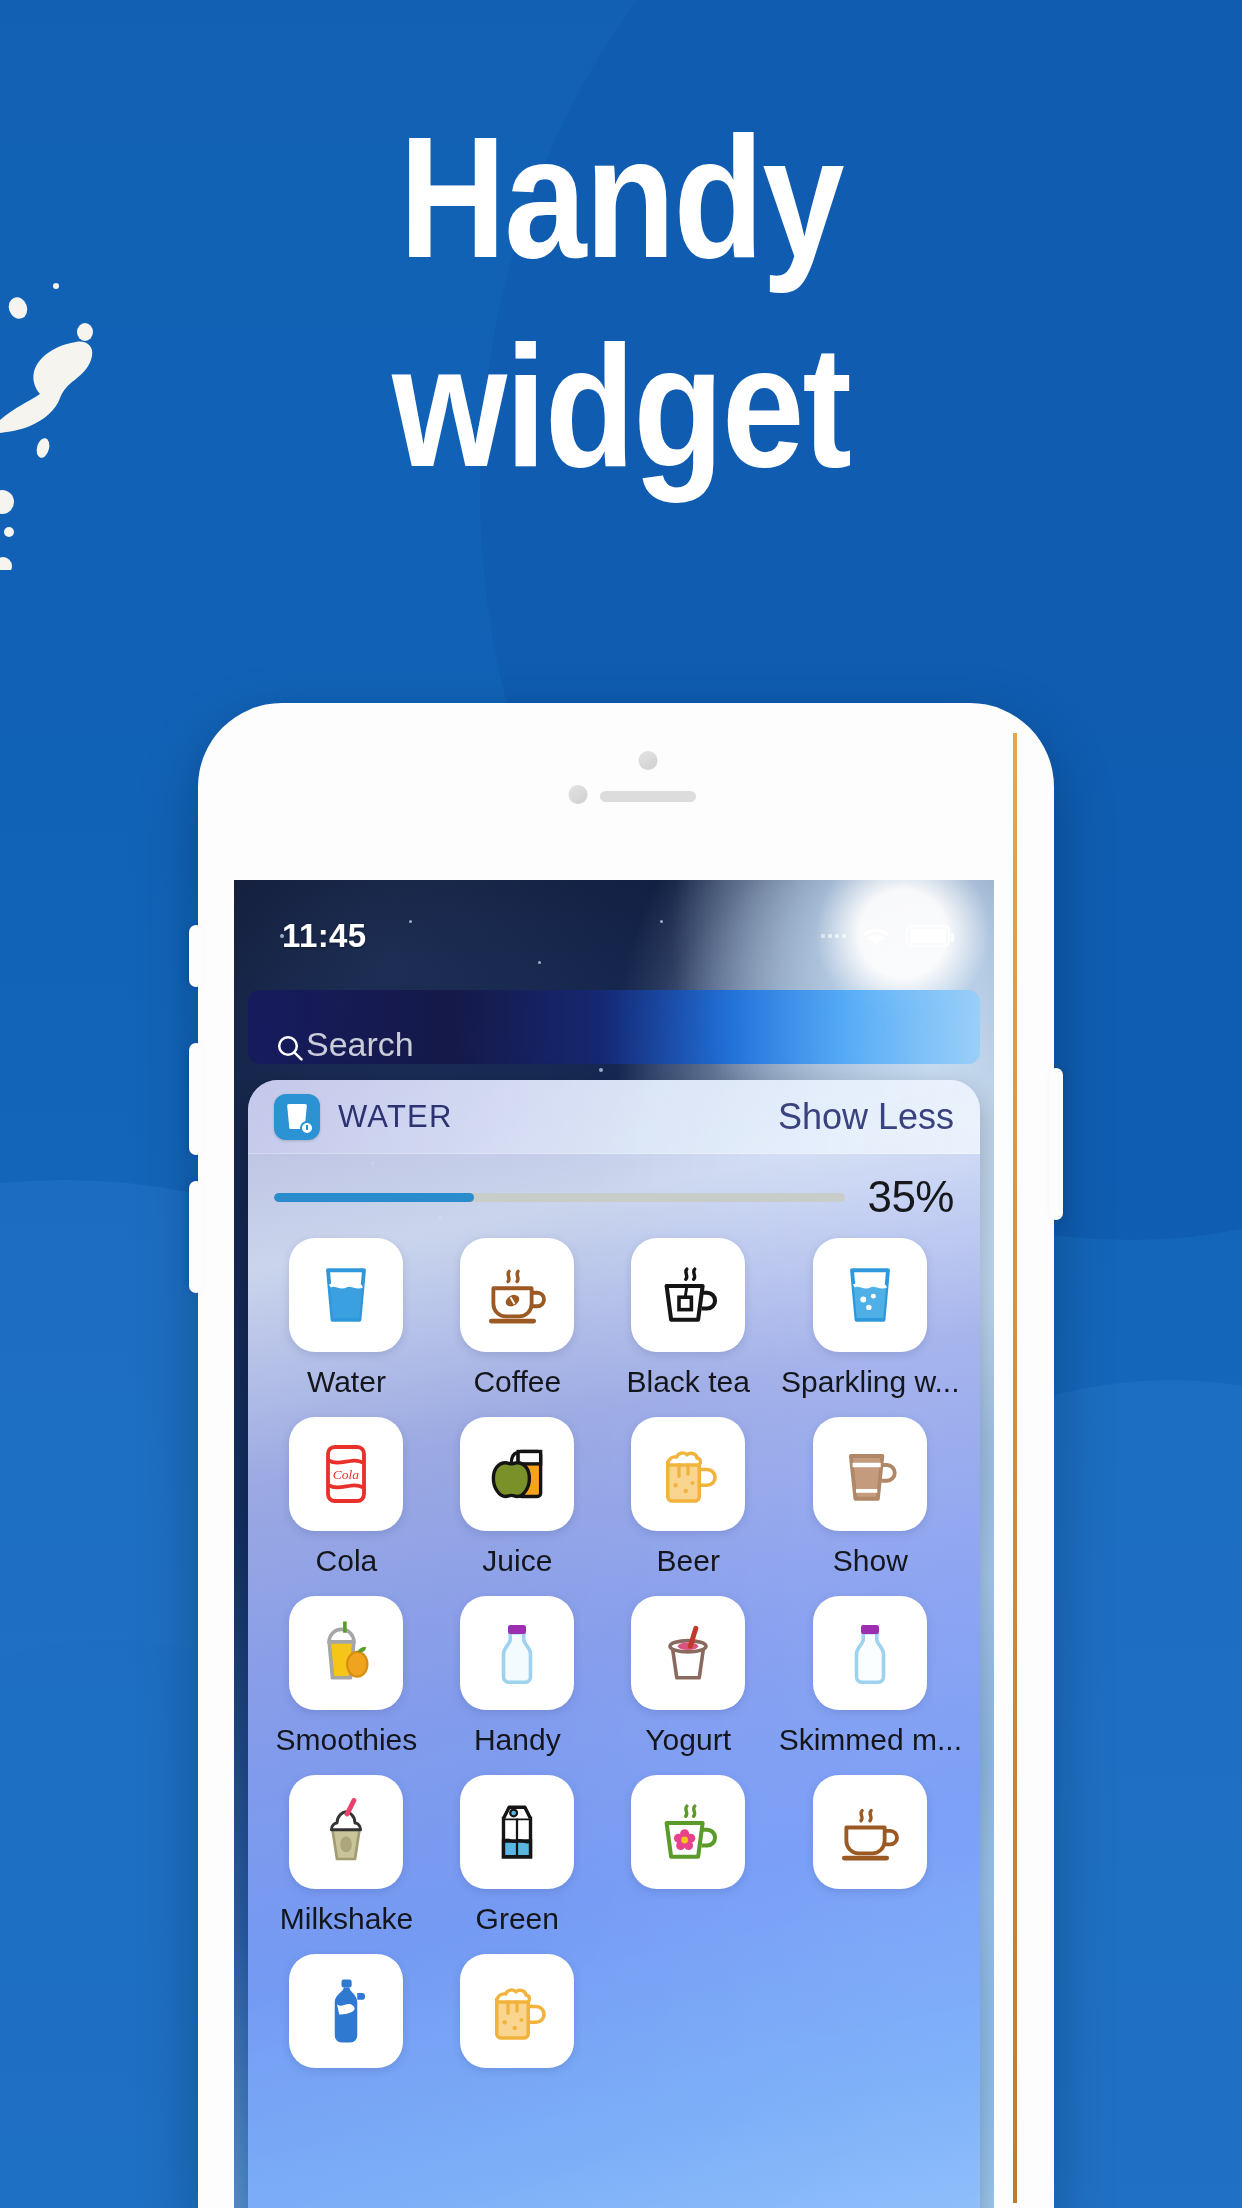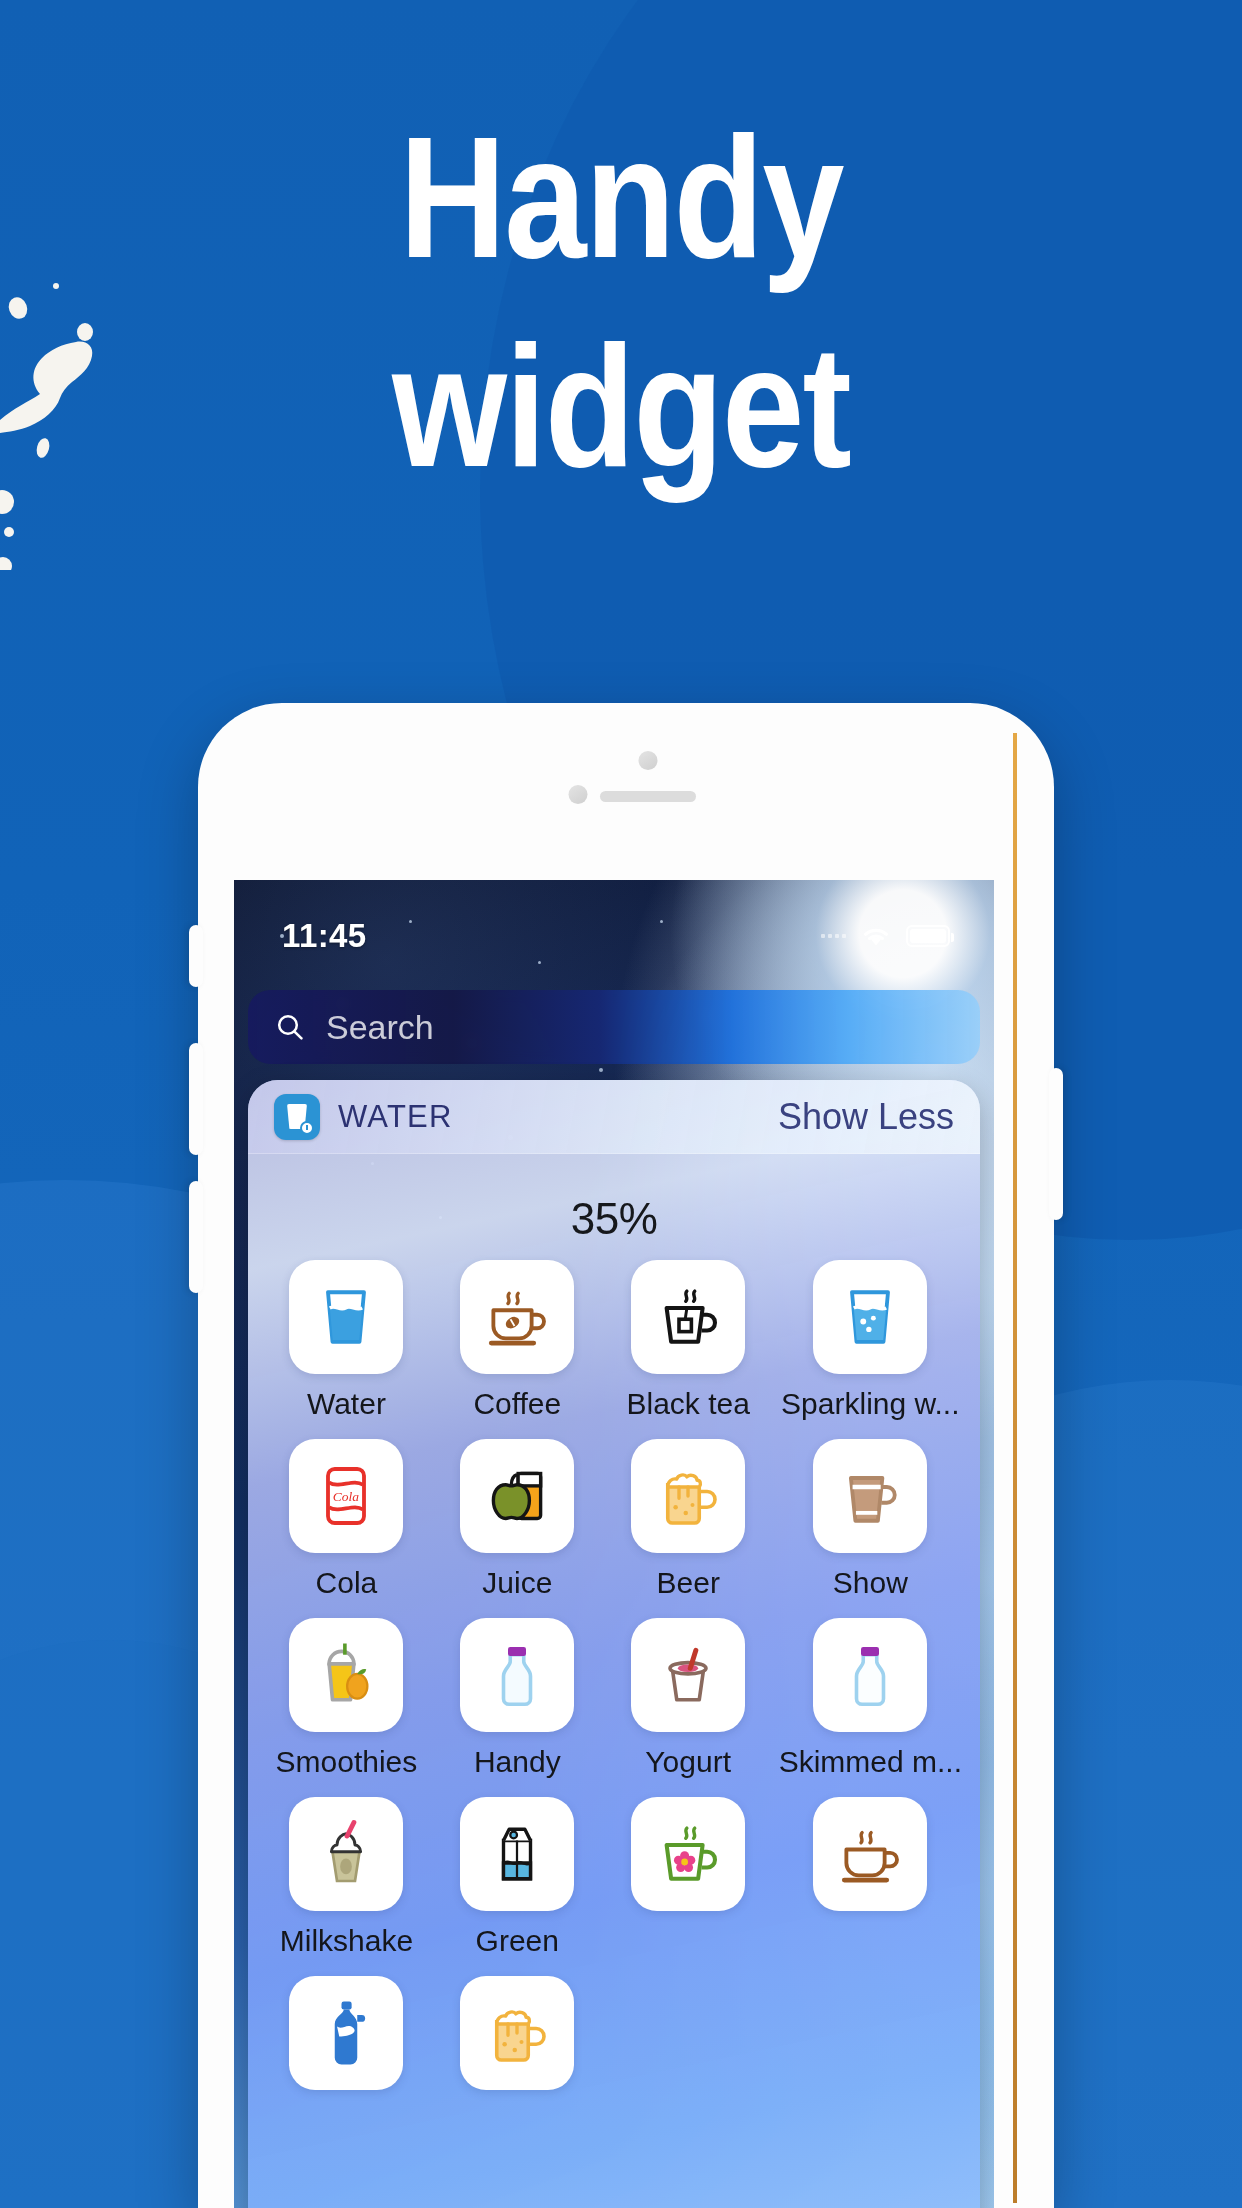--- a/index.html
+++ b/index.html
@@ -78,21 +78,21 @@
   .status-right{display:flex;align-items:center;gap:13px;}
   .sig-dots{display:flex;gap:3px;align-items:flex-end;opacity:.55;}
   .sig-dots i{display:block;width:4px;height:4px;background:#fff;border-radius:1px;}
   .battery{width:44px;height:22px;border:2.5px solid #fff;border-radius:6px;position:relative;}
   .battery::after{content:"";position:absolute;right:-6px;top:6px;width:3px;height:9px;
      background:#fff;border-radius:0 2px 2px 0;}
   .battery i{position:absolute;inset:2px;background:#fff;border-radius:3px;}
 
   
   .searchbar{position:absolute;left:14px;right:14px;top:110px;height:74px;
-     border-radius:22px;display:flex;align-items:center;gap:20px;padding:0 26px;
+     border-radius:12px;display:flex;align-items:flex-end;padding:0 26px;
      background:linear-gradient(90deg,
         rgba(22,26,96,.90) 0%,
         rgba(20,22,70,.86) 28%,
         rgba(22,40,120,.86) 48%,
         rgba(22,110,225,.88) 66%,
         rgba(74,168,248,.88) 82%,
         rgba(150,206,250,.90) 100%);
      backdrop-filter:blur(6px);}
   .search-text{color:rgba(255,255,255,.78);font-size:34px;}
 
@@ -115,21 +115,21 @@
      display:flex;align-items:center;justify-content:center;position:relative;
      box-shadow:0 1px 3px rgba(0,0,0,.18);}
   .app-icon .glass{width:20px;height:25px;background:#fff;border-radius:2px 2px 4px 4px;
      clip-path:polygon(0 0,100% 0,88% 100%,12% 100%);}
   .app-icon .clockbadge{position:absolute;right:6px;bottom:5px;width:14px;height:14px;
      border-radius:50%;background:#fff;border:2px solid #2b93d4;}
   .app-icon .clockbadge::after{content:"";position:absolute;left:4px;top:2px;width:1.5px;height:5px;background:#2b93d4;}
   .widget-title{margin-left:18px;font-size:31px;color:#2c3272;letter-spacing:1.2px;}
   .show-less{margin-left:auto;font-size:36px;color:#3a4280;}
 
-  .progress-row{display:flex;align-items:center;padding:18px 26px 10px 26px;gap:22px;flex-direction:column;}
+  .progress-row{display:flex;align-items:center;padding:18px 26px 10px 26px;gap:22px;}
   .track{flex:1;height:9px;border-radius:5px;background:#c9cdc9;position:relative;overflow:hidden;}
   .fill{position:absolute;left:0;top:0;bottom:0;background:#2b8ccd;border-radius:5px;}
   .pct{font-size:44px;color:#16181c;letter-spacing:-.5px;}
 
   
   .grid{display:grid;grid-template-columns:repeat(4,1fr);
      gap:18px 10px;padding:6px 18px 0 18px;}
   .cell{display:flex;flex-direction:column;align-items:center;}
   .tile{width:114px;height:114px;border-radius:26px;background:#fff;
      display:flex;align-items:center;justify-content:center;

